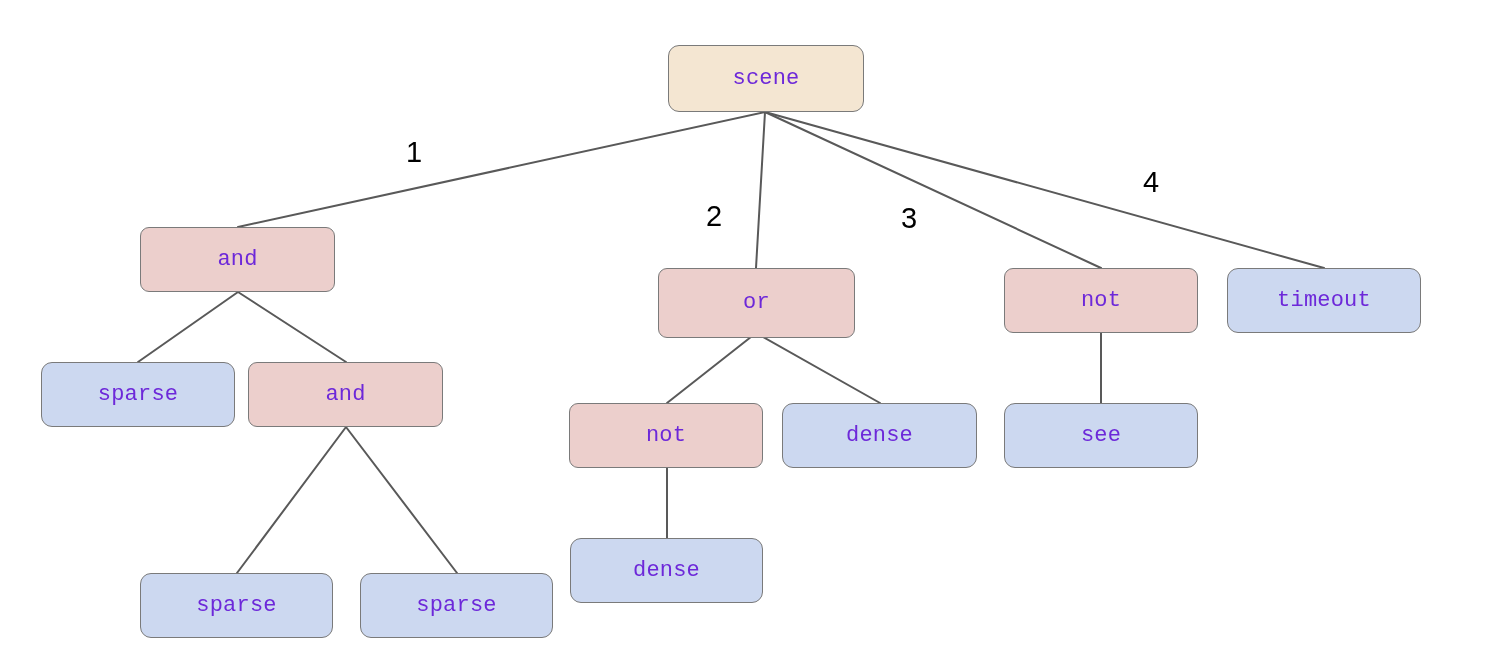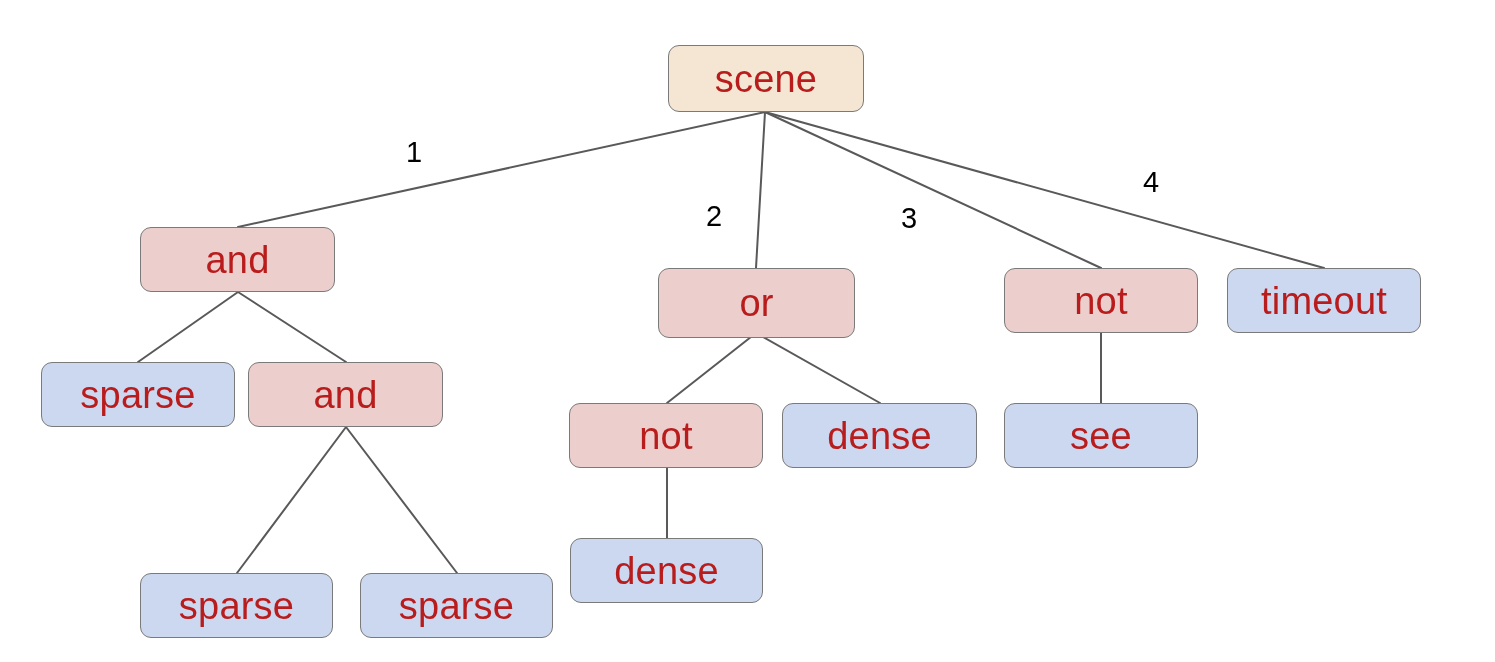--- a/index.html
+++ b/index.html
@@ -24,28 +24,29 @@
     pointer-events: none;
   }
   .node {
     position: absolute;
     box-sizing: border-box;
     display: flex;
     align-items: center;
     justify-content: center;
     border: 1.6px solid #7a7a7a;
     border-radius: 11px;
-    font-size: 38px;
+    font-size: 22px;
     line-height: 1;
-    color: #b91c1c;
+    color: #6d28d9;
     letter-spacing: 0.2px;
     white-space: nowrap;
+    font-family: Liberation Mono, monospace;
   }
   .node.root   { background: #f4e6d2; }
-  .node.op     { background: #eccfcc; }
+  .node.op     { background: #eccfcc; border-radius: 9px; }
   .node.leaf   { background: #ccd8f0; }
   .edge-label {
     position: absolute;
     font-size: 29px;
     line-height: 1;
     color: #000000;
     transform: translate(-50%, -50%);
     white-space: nowrap;
   }
 </style>

